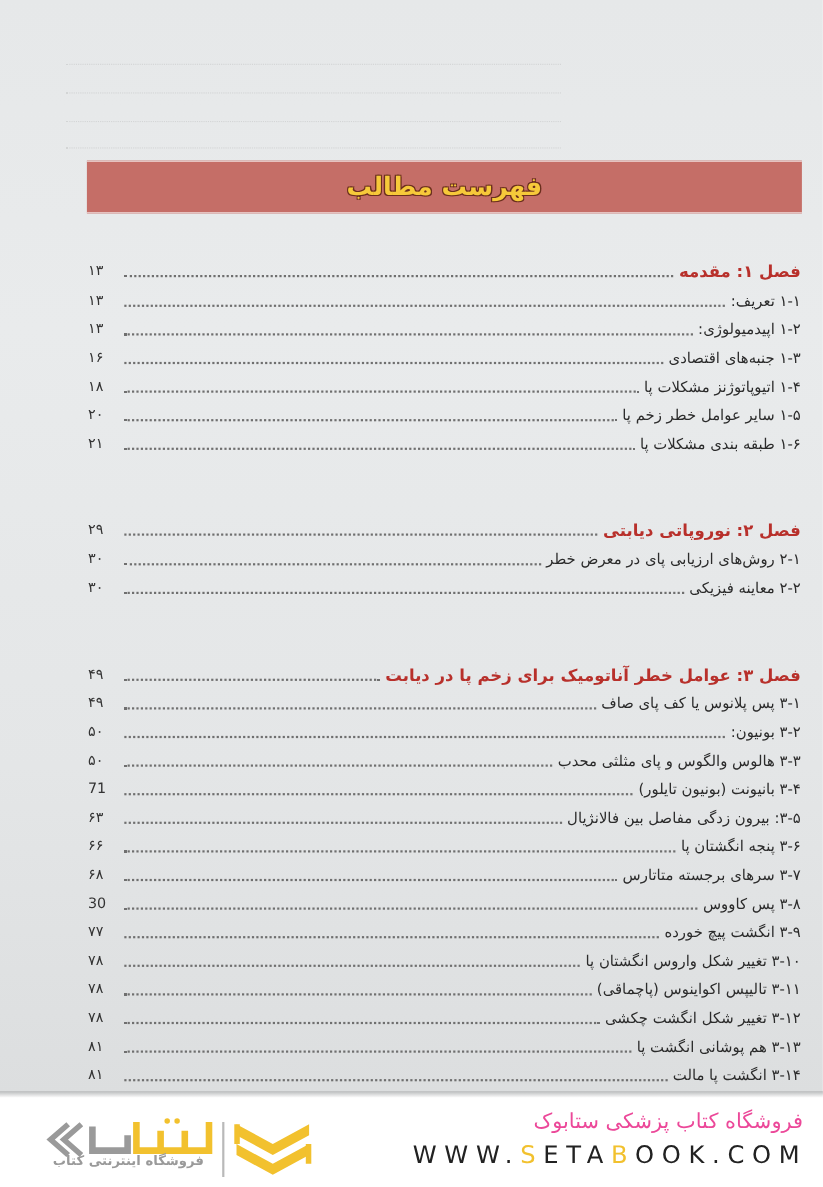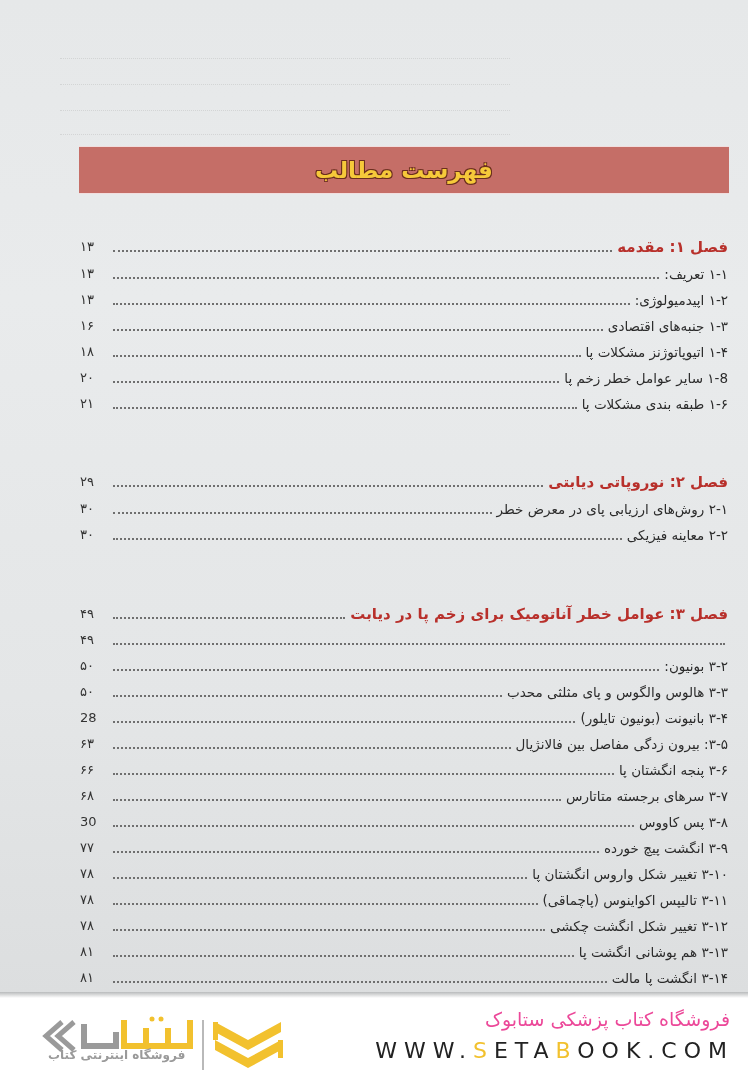--- a/index.html
+++ b/index.html
@@ -105,21 +105,21 @@
     <span class="toc-label">۱-۳ جنبه‌های اقتصادی</span>
     <span class="toc-dots"></span>
     <span class="toc-page">۱۶</span>
   </div>
   <div class="toc-row" style="top:340px">
     <span class="toc-label">۱-۴ اتیوپاتوژنز مشکلات پا</span>
     <span class="toc-dots"></span>
     <span class="toc-page">۱۸</span>
   </div>
   <div class="toc-row" style="top:366px">
-    <span class="toc-label">۱-8 سایر عوامل خطر زخم پا</span>
+    <span class="toc-label">۱-۵ سایر عوامل خطر زخم پا</span>
     <span class="toc-dots"></span>
     <span class="toc-page">۲۰</span>
   </div>
   <div class="toc-row" style="top:392px">
     <span class="toc-label">۱-۶ طبقه بندی مشکلات پا</span>
     <span class="toc-dots"></span>
     <span class="toc-page">۲۱</span>
   </div>
 
   <div class="toc-row chapter" style="top:470px">
@@ -137,37 +137,38 @@
     <span class="toc-dots"></span>
     <span class="toc-page">۳۰</span>
   </div>
 
   <div class="toc-row chapter" style="top:602px">
     <span class="toc-label">فصل ۳: عوامل خطر آناتومیک برای زخم پا در دیابت</span>
     <span class="toc-dots"></span>
     <span class="toc-page">۴۹</span>
   </div>
   <div class="toc-row" style="top:628px">
+    <span class="toc-label">۳-۱ پس پلانوس یا کف پای صاف</span>
     <span class="toc-dots"></span>
     <span class="toc-page">۴۹</span>
   </div>
   <div class="toc-row" style="top:654px">
     <span class="toc-label">۳-۲ بونیون:</span>
     <span class="toc-dots"></span>
     <span class="toc-page">۵۰</span>
   </div>
   <div class="toc-row" style="top:680px">
     <span class="toc-label">۳-۳ هالوس والگوس و پای مثلثی محدب</span>
     <span class="toc-dots"></span>
     <span class="toc-page">۵۰</span>
   </div>
   <div class="toc-row" style="top:706px">
     <span class="toc-label">۳-۴ بانیونت (بونیون تایلور)</span>
     <span class="toc-dots"></span>
-    <span class="toc-page">28</span>
+    <span class="toc-page">71</span>
   </div>
   <div class="toc-row" style="top:732px">
     <span class="toc-label">۳-۵: بیرون زدگی مفاصل بین فالانژیال</span>
     <span class="toc-dots"></span>
     <span class="toc-page">۶۳</span>
   </div>
   <div class="toc-row" style="top:758px">
     <span class="toc-label">۳-۶ پنجه انگشتان پا</span>
     <span class="toc-dots"></span>
     <span class="toc-page">۶۶</span>

